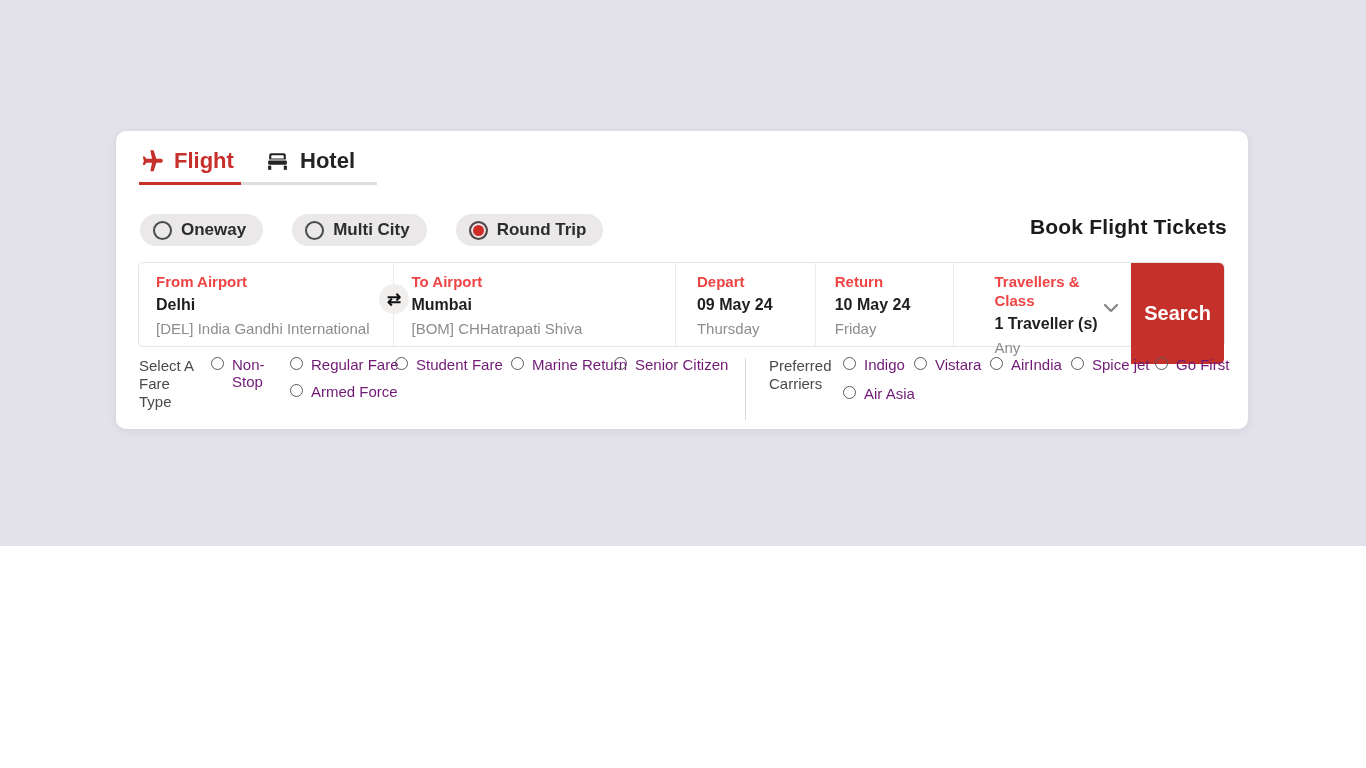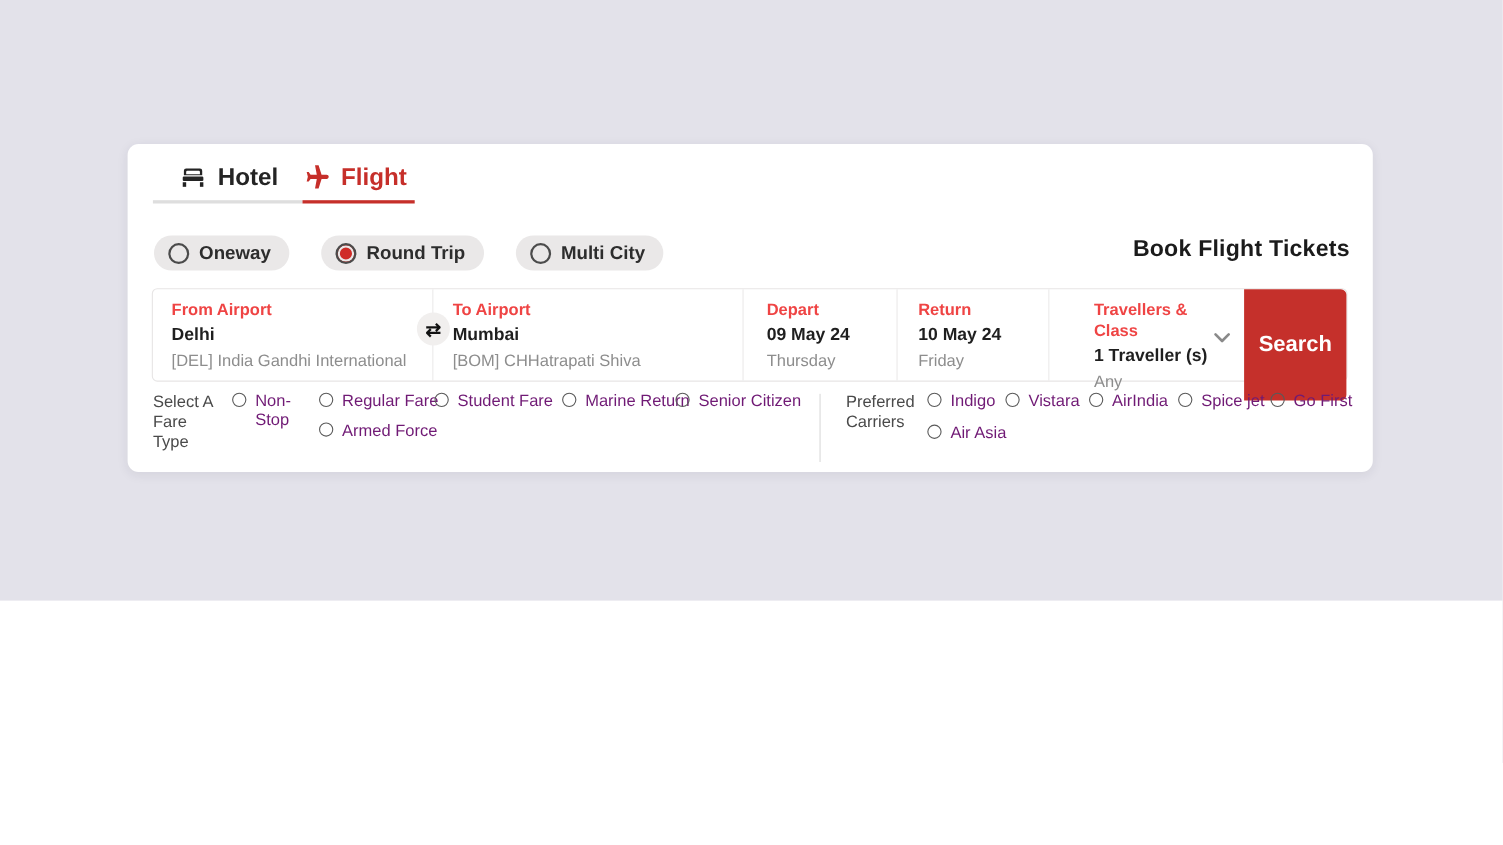--- a/index.html
+++ b/index.html
@@ -93,53 +93,53 @@
   }
 </style>
 </head>
 <body>
 
 <div class="top-band"></div>
 
 <div class="card">
 
   <div class="tabs">
+    <div class="tab tab-flight">
+      <span class="tab-icon">
+        <svg width="26" height="26" viewBox="0 0 24 24">
+            <path fill="#c62f2a" d="M21.5 13.5v-3l-8-2.5V3.75C13.5 2.78 12.72 2 11.75 2s-1.75.78-1.75 1.75V8l-8 2.5v3l8-1.5v5.25l-2.25 1.5v1.75l4-1 4 1v-1.75L13.5 17.25V12l8 1.5z" transform="rotate(90 12 12)"></path>
+          </svg>
+      </span>
+      <span class="tab-label">Flight</span>
+    </div>
     <div class="tab tab-hotel">
       <span class="tab-icon">
         <svg width="25" height="25" viewBox="0 0 24 24" fill="#242424">
           <path d="M6 4h12a2 2 0 0 1 2 2v4H4V6a2 2 0 0 1 2-2zm1 2a1 1 0 0 0-1 1v2h12V7a1 1 0 0 0-1-1H7z"></path>
           <rect x="3" y="11" width="18" height="4" rx="1"></rect>
           <rect x="3" y="16" width="3" height="4"></rect>
           <rect x="18" y="16" width="3" height="4"></rect>
         </svg>
       </span>
       <span class="tab-label">Hotel</span>
     </div>
-    <div class="tab tab-flight">
-      <span class="tab-icon">
-        <svg width="26" height="26" viewBox="0 0 24 24">
-            <path fill="#c62f2a" d="M21.5 13.5v-3l-8-2.5V3.75C13.5 2.78 12.72 2 11.75 2s-1.75.78-1.75 1.75V8l-8 2.5v3l8-1.5v5.25l-2.25 1.5v1.75l4-1 4 1v-1.75L13.5 17.25V12l8 1.5z" transform="rotate(90 12 12)"></path>
-          </svg>
-      </span>
-      <span class="tab-label">Flight</span>
-    </div>
   </div>
 
   <div class="pills">
     <div class="pill">
       <span class="pill-radio"></span>
       <span>Oneway</span>
     </div>
     <div class="pill">
+      <span class="pill-radio"></span>
+      <span>Multi City</span>
+    </div>
+    <div class="pill">
       <span class="pill-radio selected"></span>
       <span>Round Trip</span>
-    </div>
-    <div class="pill">
-      <span class="pill-radio"></span>
-      <span>Multi City</span>
     </div>
   </div>
 
   <div class="heading">Book Flight Tickets</div>
 
   <div class="form-row">
 
     <div class="cell cell-from">
       <div class="f-label">From Airport</div>
       <div class="f-value">Delhi</div>

